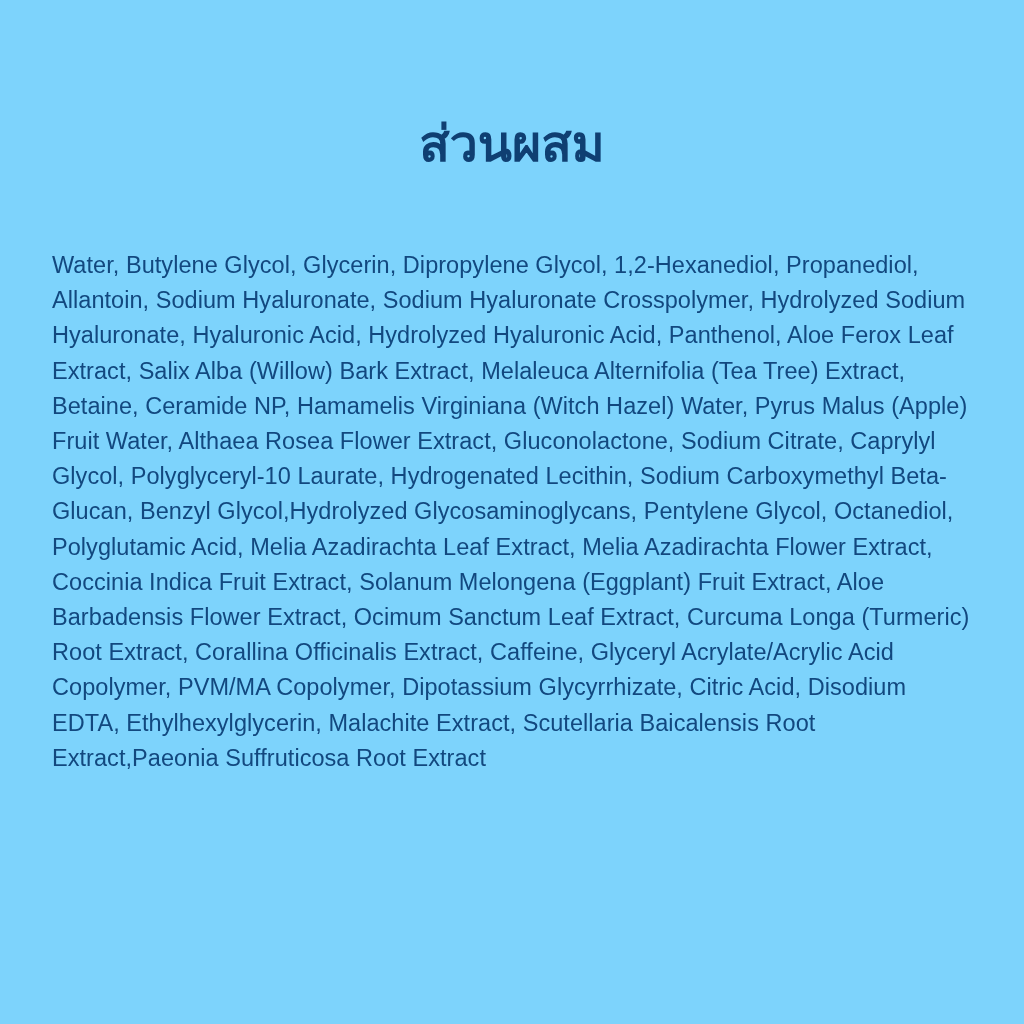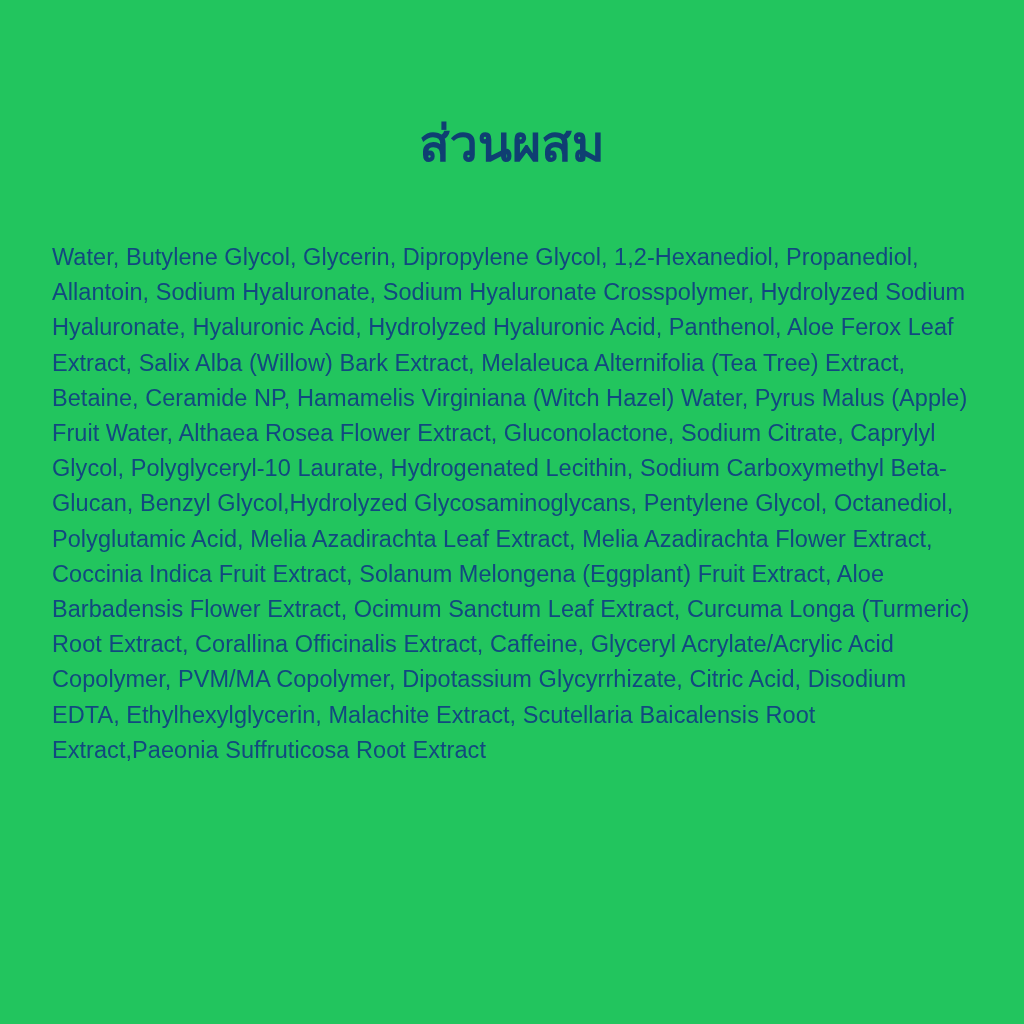--- a/index.html
+++ b/index.html
@@ -10,38 +10,38 @@
     width: 1024px;
     height: 1024px;
     background: #cfeafc;
     font-family: "Liberation Sans", sans-serif;
     overflow: hidden;
   }
   .page {
     position: relative;
     width: 1024px;
     height: 1024px;
-    background: #22c55e;
+    background: #7dd3fc;
     box-sizing: border-box;
   }
   .title {
     position: absolute;
     top: 80px;
     left: 0;
     width: 1024px;
     text-align: center;
     font-size: 50px;
     font-weight: bold;
     color: #0f3f72;
     letter-spacing: 0px;
     line-height: 1.2;
   }
   .body-text {
     position: absolute;
-    top: 240px;
+    top: 248px;
     left: 52px;
     width: 922px;
     font-size: 23.5px;
     line-height: 35.2px;
     color: #12487f;
     text-align: left;
     word-break: break-word;
     overflow-wrap: break-word;
     white-space: normal;
     letter-spacing: 0.05px;

